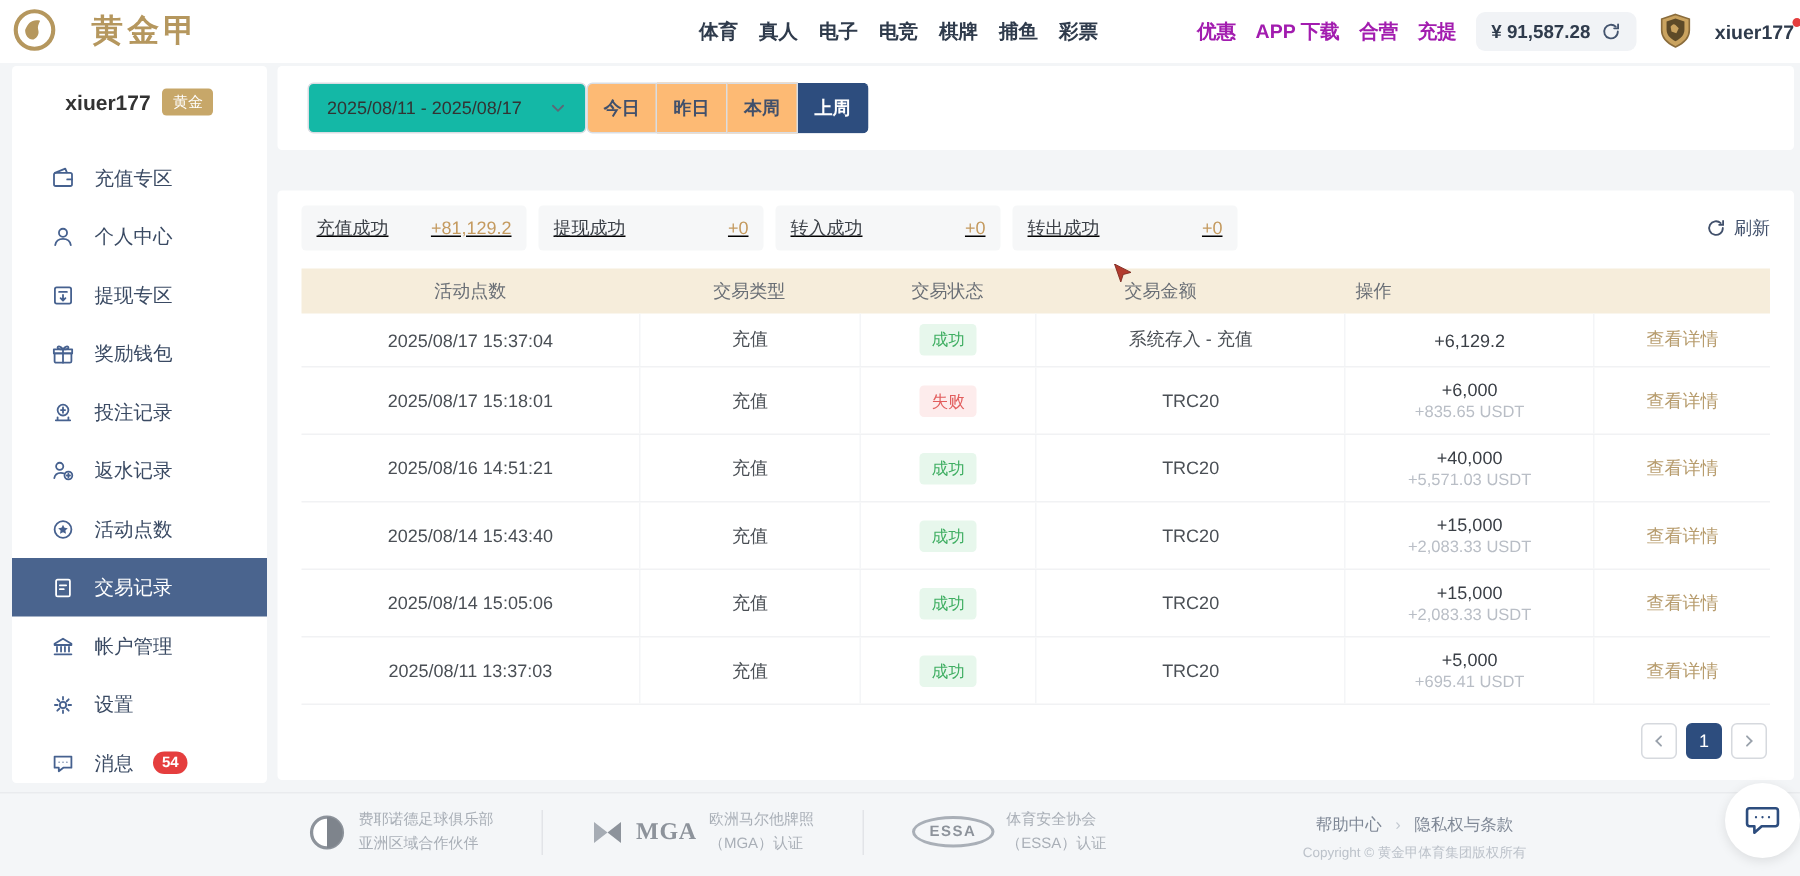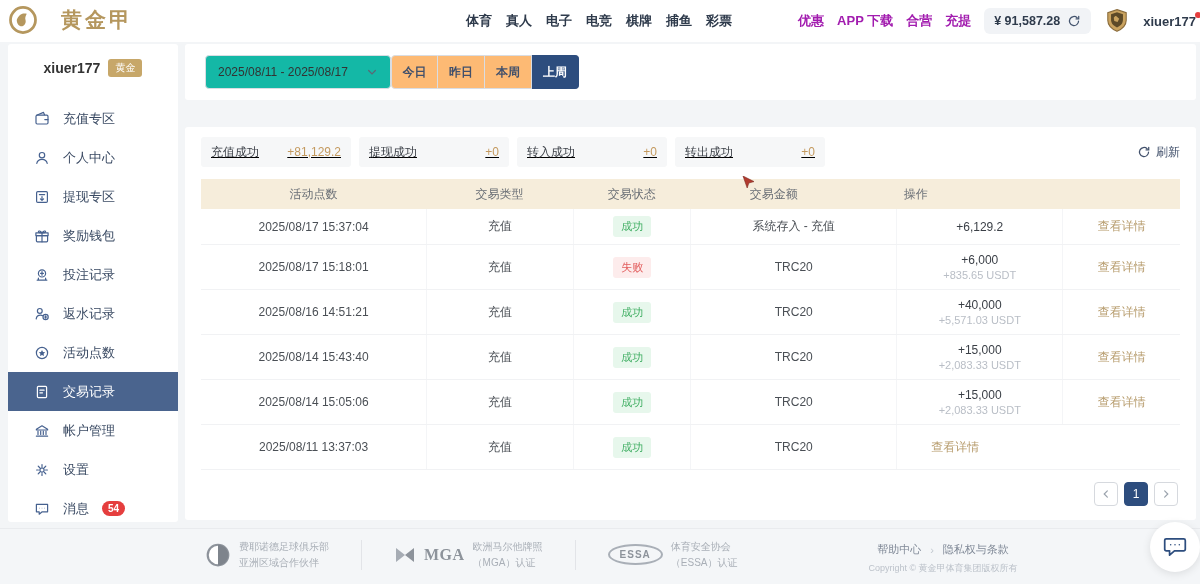--- a/index.html
+++ b/index.html
@@ -407,20 +407,24 @@
               <a class="action-link">查看详情</a>
             </div>
           </div>
           <div class="t-row">
             <div class="td c0">2025/08/11 13:37:03</div>
             <div class="td c1">充值</div>
             <div class="td c2">
               <span class="badge success">成功</span>
             </div>
             <div class="td c3">TRC20</div>
+            <div class="td c4">
+              <div class="amount-main">+5,000</div>
+              <div class="amount-sub">+695.41 USDT</div>
+            </div>
             <div class="td c5">
               <a class="action-link">查看详情</a>
             </div>
           </div>
         </div>
     </div>
     <div class="pager">
       <button class="page-btn" id="pg-prev">
           <svg width="12" height="12" viewBox="0 0 16 16" fill="none" stroke="currentColor" stroke-width="1.6" stroke-linecap="round">
             <path d="M9.8 3.8L5.6 8l4.2 4.2"></path>

